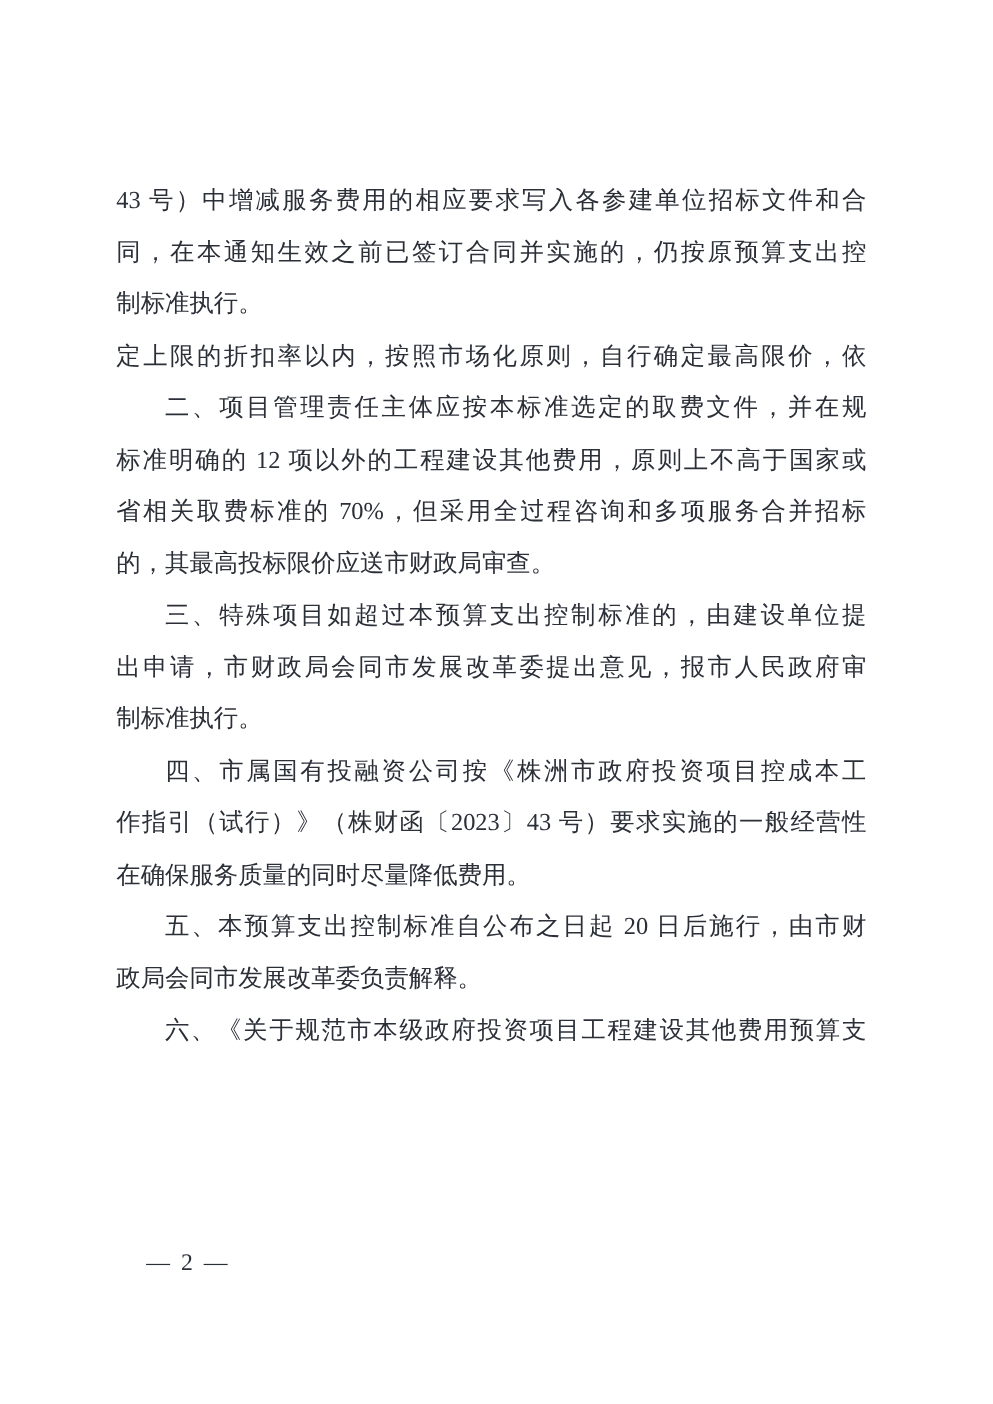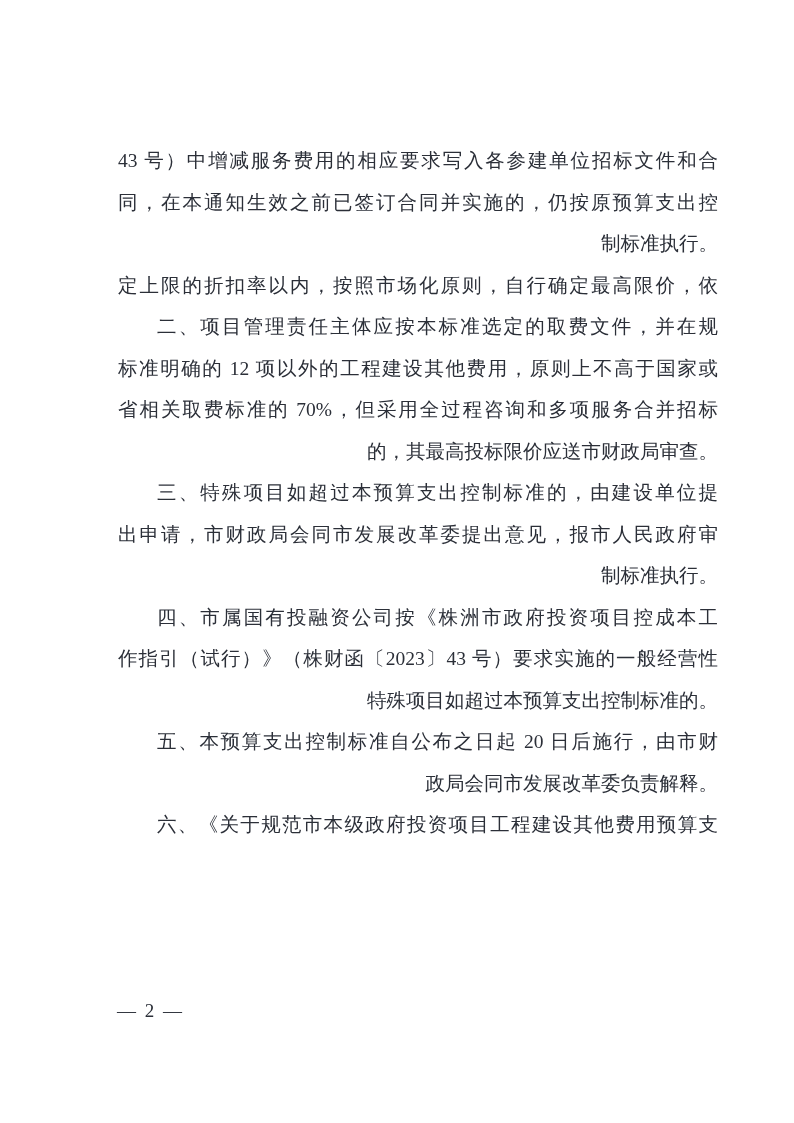--- a/index.html
+++ b/index.html
@@ -16,25 +16,24 @@
     font-family: "Liberation Serif", "DejaVu Serif", serif;
     color: #2b2f38;
   }
   .content {
     position: absolute;
     left: 93px;
     top: 140px;
     width: 600px;
     font-size: 19.5px;
     line-height: 41.5px;
-    margin-left: 25px;
   }
   .ln {
     white-space: nowrap;
-    text-align: right;
+    text-align: left;
   }
   .ln.j {
     text-align: justify;
     text-align-last: justify;
   }
   .ln.ind {
     text-indent: 2em;
   }
   .page-number {
     position: absolute;
@@ -57,20 +56,20 @@
     <div class="ln j">定上限的折扣率以内，按照市场化原则，自行确定最高限价，依</div>
     <div class="ln j ind">二、项目管理责任主体应按本标准选定的取费文件，并在规</div>
     <div class="ln j">标准明确的 12 项以外的工程建设其他费用，原则上不高于国家或</div>
     <div class="ln j">省相关取费标准的 70%，但采用全过程咨询和多项服务合并招标</div>
     <div class="ln">的，其最高投标限价应送市财政局审查。</div>
     <div class="ln j ind">三、特殊项目如超过本预算支出控制标准的，由建设单位提</div>
     <div class="ln j">出申请，市财政局会同市发展改革委提出意见，报市人民政府审</div>
     <div class="ln">制标准执行。</div>
     <div class="ln j ind">四、市属国有投融资公司按《株洲市政府投资项目控成本工</div>
     <div class="ln j">作指引（试行）》（株财函〔2023〕43 号）要求实施的一般经营性</div>
-    <div class="ln">特殊项目如超过本预算支出控制标准的。</div>
+    <div class="ln">在确保服务质量的同时尽量降低费用。</div>
     <div class="ln j ind">五、本预算支出控制标准自公布之日起 20 日后施行，由市财</div>
     <div class="ln">政局会同市发展改革委负责解释。</div>
     <div class="ln j ind">六、《关于规范市本级政府投资项目工程建设其他费用预算支</div>
   </div>
 
   <div class="page-number">— 2 —</div>
 </div>
 
 </body></html>

